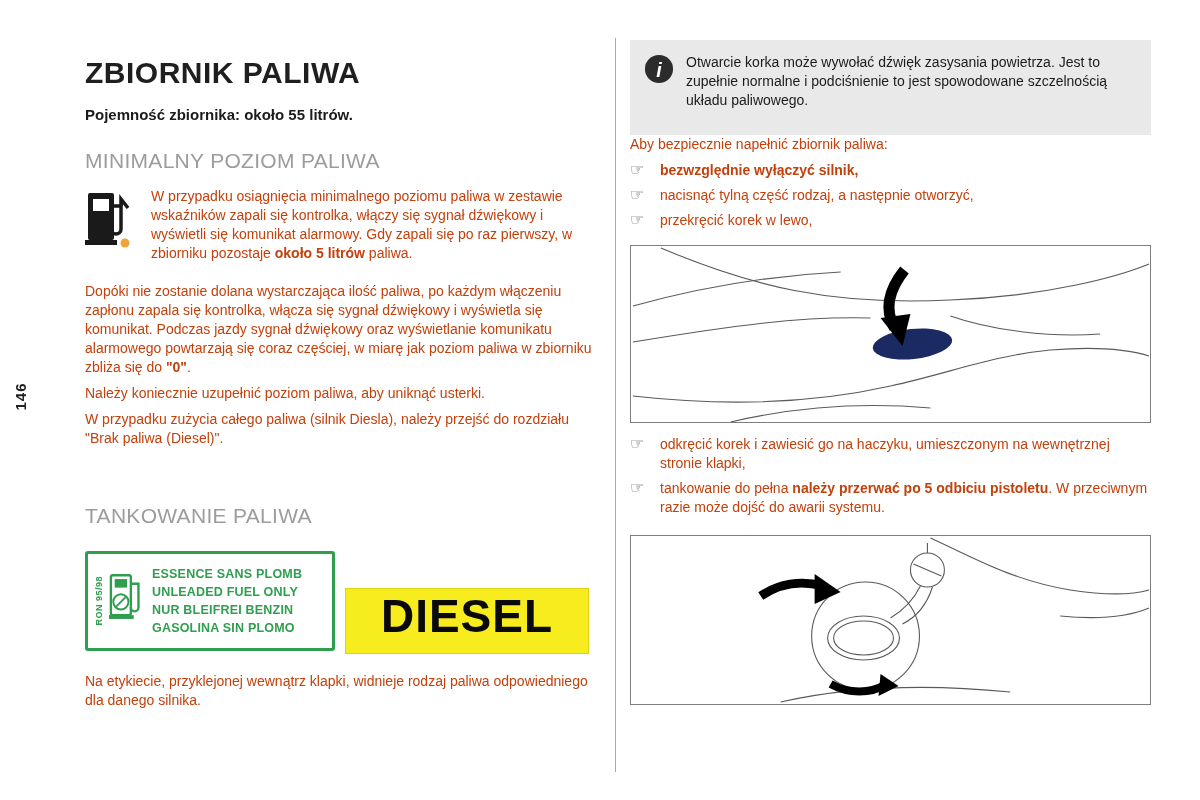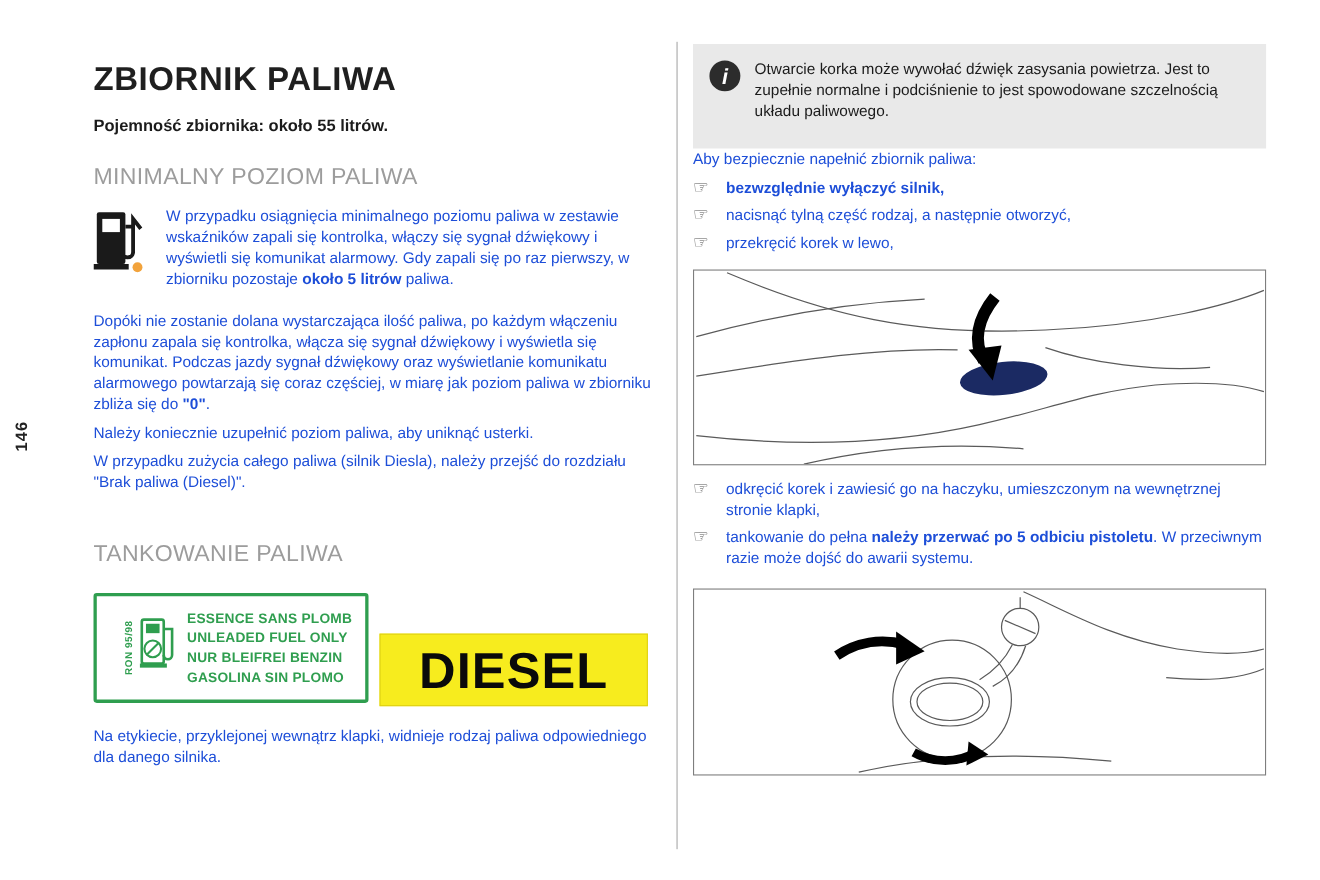--- a/index.html
+++ b/index.html
@@ -23,47 +23,47 @@
 
   h1.title {
     margin:0 0 16px; font-size:30px; font-weight:700; color:#1f1f1f;
     letter-spacing:0.5px;
   }
   .subtitle { font-size:15px; font-weight:700; margin:0 0 26px; }
   .section-heading {
     font-size:21px; color:#9c9c9c; font-weight:400; margin:0 0 14px;
     letter-spacing:0.3px;
   }
-  .refuel-heading { margin-top:44px; }
-
-  p.body { font-size:14px; line-height:19px; margin:0 0 7px; color:#1d4ed8; }
+  .refuel-heading { margin-top:56px; }
+
+  p.body { font-size:14px; line-height:19px; margin:0 0 7px; color:#c2410c; }
 
   .icon-para { display:flex; gap:12px; margin:0 0 12px;justify-content:center; }
   .pump-icon-wrap { width:54px; flex:none; padding-top:2px; }
 
   .labels-row { display:flex; align-items:center; gap:10px; margin:20px 0 18px; }
   .unleaded-label {
     width:250px; height:100px; border:3px solid #2f9e4f; border-radius:3px;
-    display:flex; align-items:center; gap:5px; padding:4px 24px;
+    display:flex; align-items:center; gap:5px; padding:4px 6px;
     background:#fff;
   }
   .ron-vertical {
     writing-mode:vertical-rl; transform:rotate(180deg);
     font-size:9px; color:#2f9e4f; font-weight:bold; letter-spacing:0.5px;
     white-space:nowrap;
   }
   .green-pump { flex:none; width:38px; }
   .unleaded-lines { display:flex; flex-direction:column; gap:4px; }
   .unleaded-lines div {
     font-size:12.5px; font-weight:bold; color:#2f9e4f;
     letter-spacing:0.2px; white-space:nowrap;
   }
   .diesel-label {
     width:244px; height:66px; background:#f7ec1e;
-    display:flex; align-items:center; justify-content:center;
+    display:flex; justify-content:center;
     border:1px solid #ded213;
     margin-top:40px;
   }
   .diesel-label span {
     font-size:46px; font-weight:800; letter-spacing:1px; color:#0a0a0a;
   }
 
   .info-box {
     background:#e9e9e9; padding:13px 16px 13px 56px;
     position:relative; min-height:95px;

